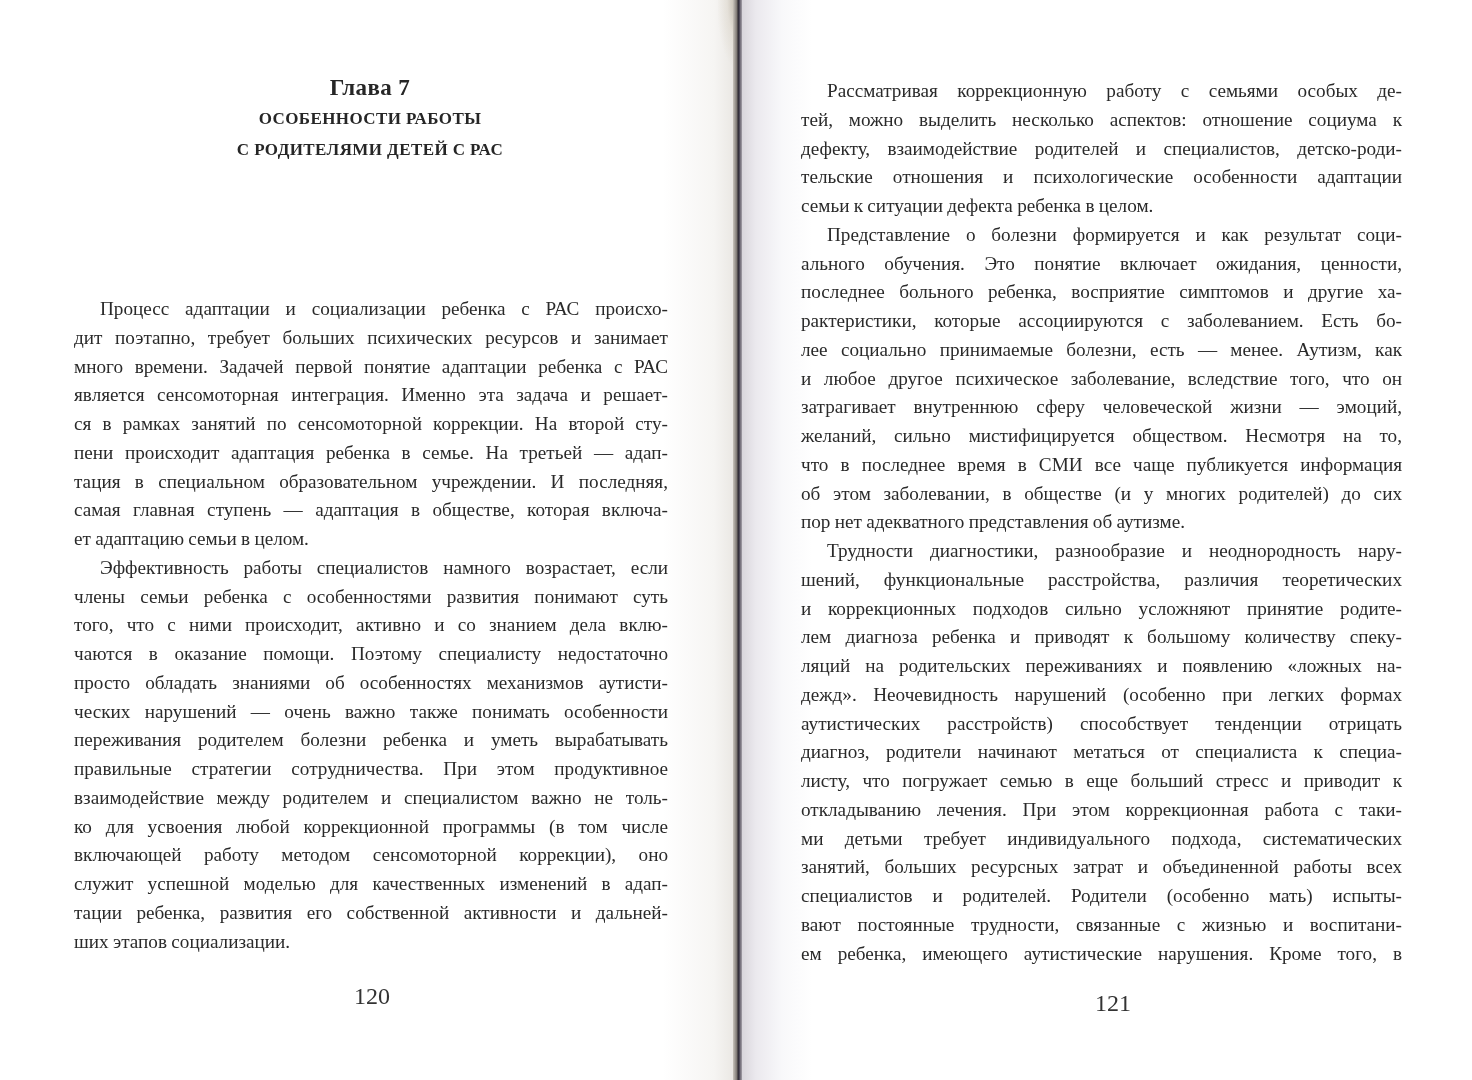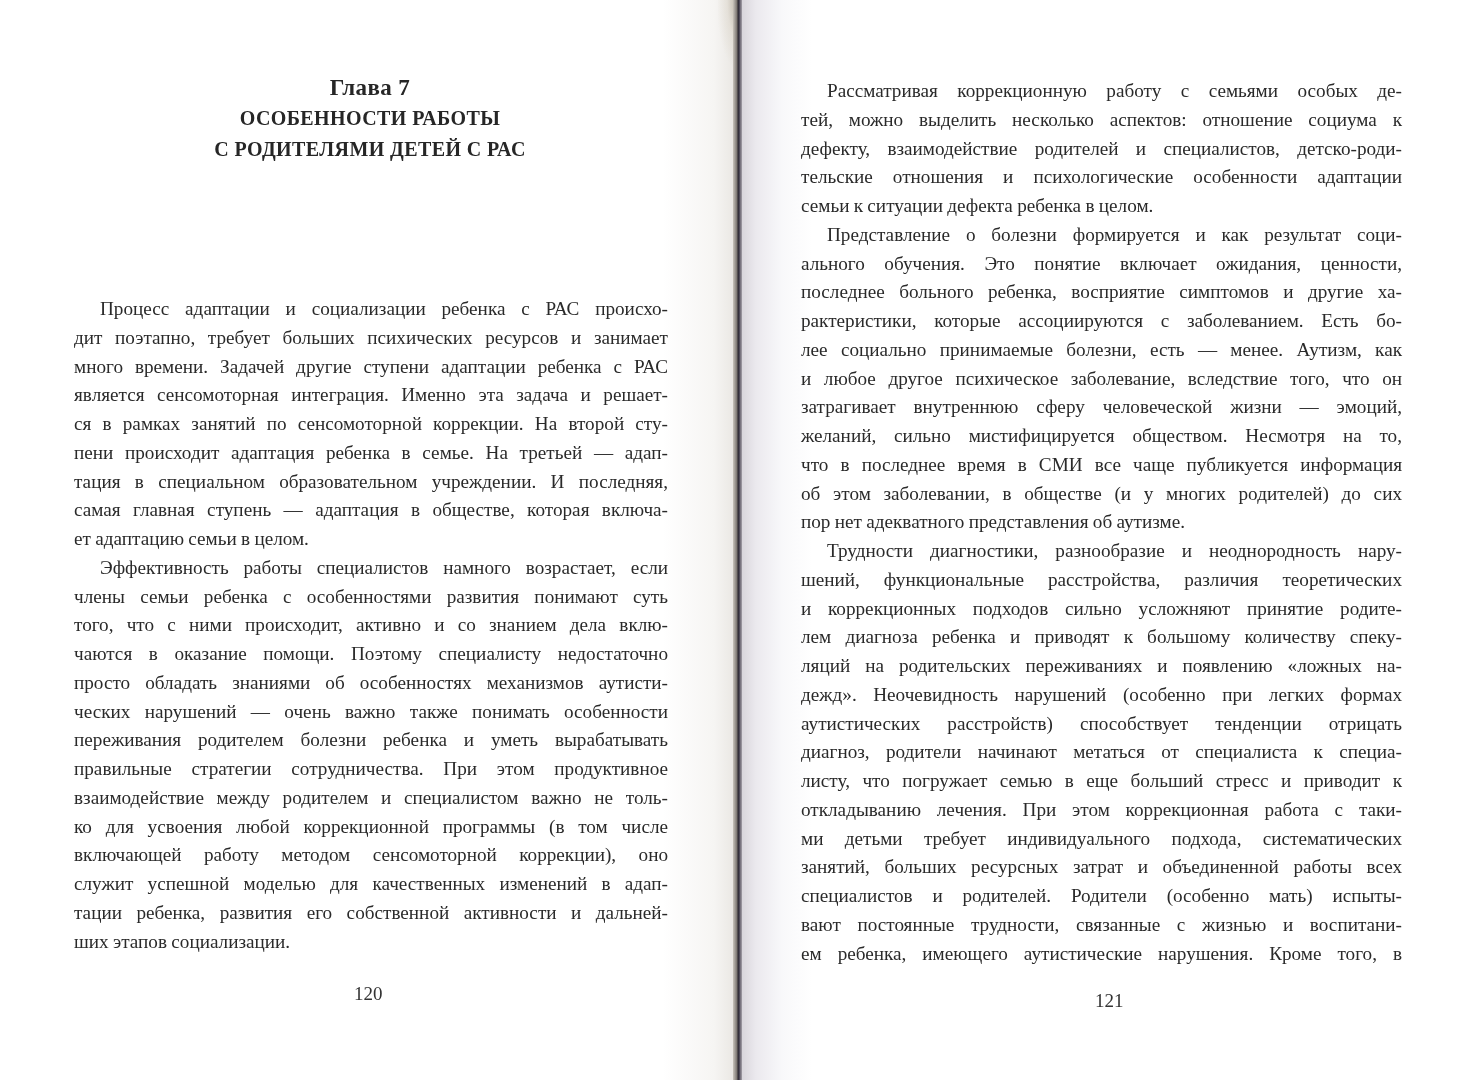--- a/index.html
+++ b/index.html
@@ -18,51 +18,51 @@
     background: linear-gradient(to right, #c9c4bc 0px, #7a7470 4px, #2e2a30 5px, #3a3545 6px, #8e8a93 8px, #cfcbd3 12px);
   }
   .spine-top {
     position: absolute; left: 718px; top: 0; width: 50px; height: 70px;
     background: radial-gradient(ellipse at 50% 0%, rgba(120,105,80,0.55) 0%, rgba(200,190,170,0.25) 45%, rgba(255,255,255,0) 75%);
   }
   .chapter {
     position: absolute; left: 150px; width: 440px; top: 72px; text-align: center;
     font-weight: bold; color: #262626;
   }
-  .chapter div { font-size: 20px; line-height: 31px; letter-spacing: 0.4px; }
+  .chapter div { font-size: 17px; line-height: 31px; letter-spacing: 0.4px; }
   .chapter .chapter-number { font-size: 23px; }
   .text-block { position: absolute; }
   .left-text { left: 74px; top: 295px; width: 594px; }
   .right-text { left: 801px; top: 77px; width: 601px; }
   .line {
     height: 28.75px; line-height: 28.75px; font-size: 19.2px;
     text-align: justify; text-align-last: justify; white-space: nowrap;
     overflow: visible; word-spacing: -0.5px;
   }
   .line.last { text-align-last: left; }
   .line.indent { padding-left: 26px; }
-  .page-number { position: absolute; font-size: 19px; color: #333; }
+  .page-number { position: absolute; font-size: 24px; color: #333; }
   .pn-left { left: 354px; top: 983px; }
   .pn-right { left: 1079px; top: 990px; margin-left: 16px; }
 </style>
 </head>
 <body>
 
 <div class="spread">
   <div class="page page-left">
     <div class="chapter">
       <div class="chapter-number">Глава 7</div>
       <div>ОСОБЕННОСТИ РАБОТЫ</div>
       <div>С РОДИТЕЛЯМИ ДЕТЕЙ С РАС</div>
     </div>
     <div class="text-block left-text" id="left-text">
         <div>
           <div class="line indent">Процесс адаптации и социализации ребенка с РАС происхо-</div>
           <div class="line">дит поэтапно, требует больших психических ресурсов и занимает</div>
-          <div class="line">много времени. Задачей другие ступени адаптации ребенка с РАС</div>
+          <div class="line">много времени. Задачей первой понятие адаптации ребенка с РАС</div>
           <div class="line">является сенсомоторная интеграция. Именно эта задача и решает-</div>
           <div class="line">ся в рамках занятий по сенсомоторной коррекции. На второй сту-</div>
           <div class="line">пени происходит адаптация ребенка в семье. На третьей — адап-</div>
           <div class="line">тация в специальном образовательном учреждении. И последняя,</div>
           <div class="line">самая главная ступень — адаптация в обществе, которая включа-</div>
           <div class="line last">ет адаптацию семьи в целом.</div>
         </div>
         <div>
           <div class="line indent">Эффективность работы специалистов намного возрастает, если</div>
           <div class="line">члены семьи ребенка с особенностями развития понимают суть</div>

